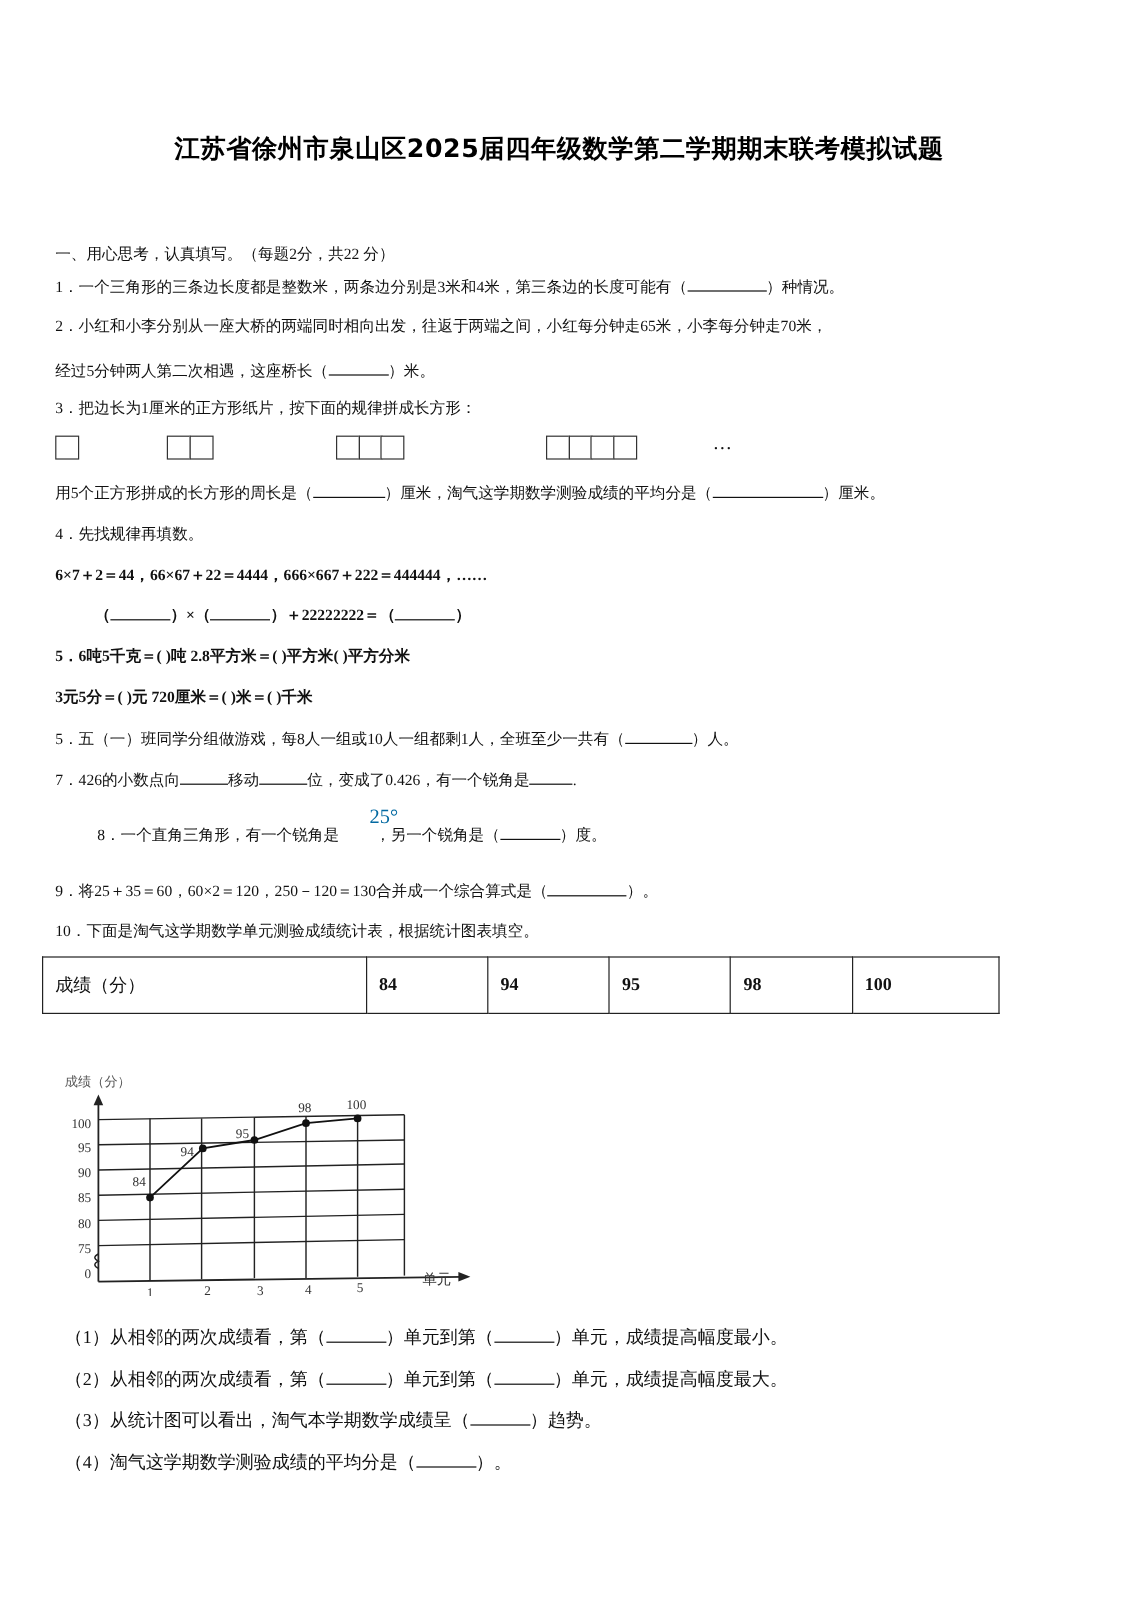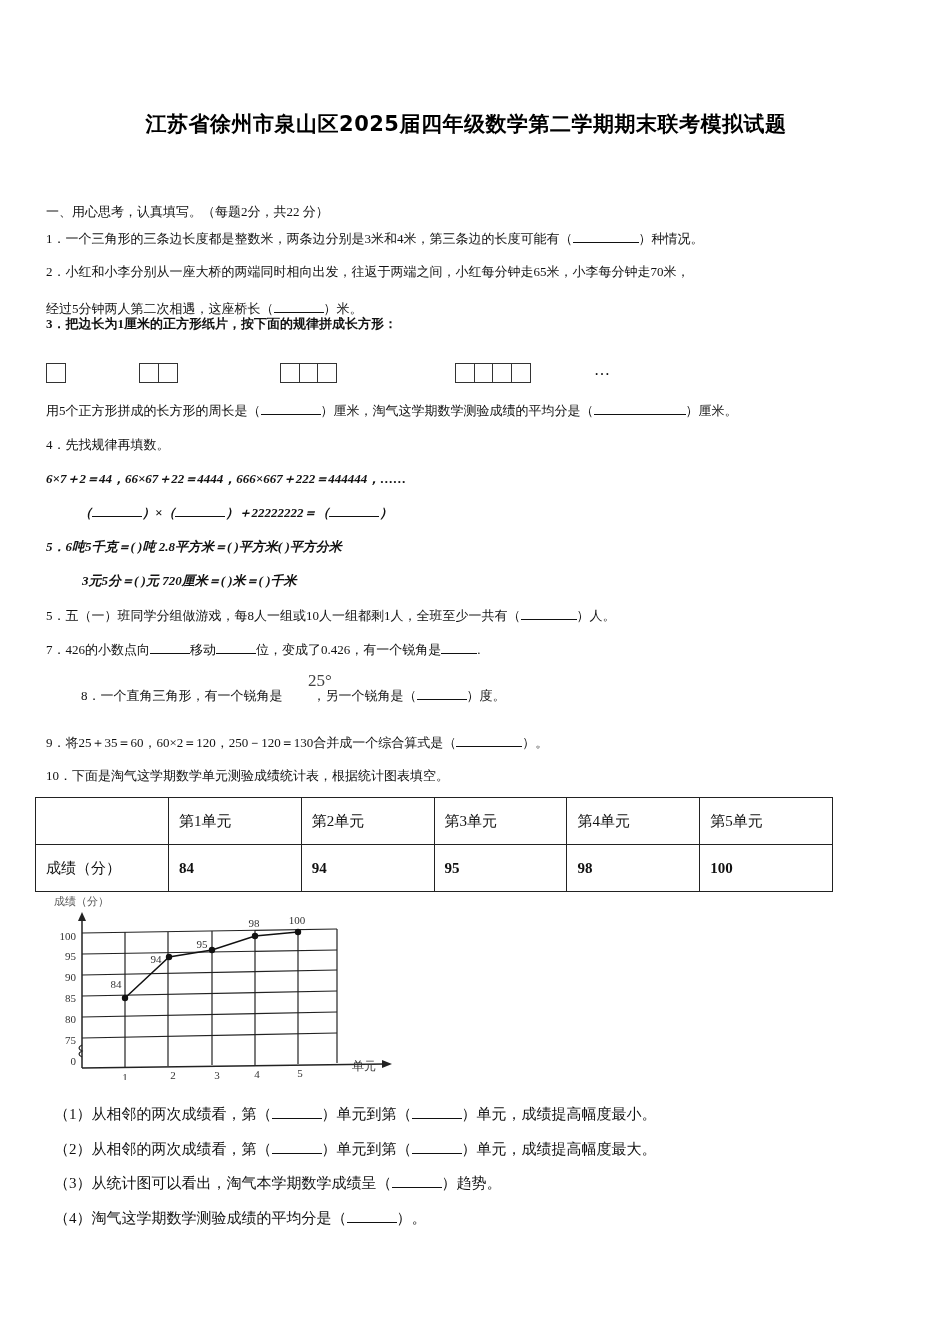--- a/index.html
+++ b/index.html
@@ -2,27 +2,27 @@
 <html><head>
 <meta charset="utf-8">
 <style>
   html, body { margin: 0; padding: 0; background: #ffffff; }
   body { width: 950px; height: 1344px; position: relative; overflow: hidden;
          font-family: "Liberation Serif", "DejaVu Serif", serif; color: #111; }
   .title { position: absolute; top: 110px; left: 0; width: 932px; text-align: center;
            font-family: "DejaVu Sans", "Liberation Sans", sans-serif; font-weight: bold;
            font-size: 21px; letter-spacing: 0.5px; color: #000; }
   .line { position: absolute; left: 46px; font-size: 13px; white-space: nowrap; line-height: 20px; }
-  .b { font-weight: bold; font-style: italic; }
+  .b { font-weight: bold; }
   .blank { display: inline-block; border-bottom: 1px solid #111; height: 14px; vertical-align: baseline; }
   .sq-row { position: absolute; top: 363px; left: 46px; height: 24px; width: 600px; }
   .sq-group { position: absolute; top: 0; display: flex; }
   .sq { width: 20px; height: 20px; border: 1.5px solid #333; box-sizing: border-box; margin-right: -1.5px; background: #fff; }
   .dots { position: absolute; left: 548px; top: -2px; font-size: 16px; letter-spacing: 1px; }
-  .deg { position: absolute; left: 308px; top: 671px; font-size: 17px; color: #404040; font-family: "Liberation Serif", serif; }
+  .deg { position: absolute; left: 308px; top: 671px; font-size: 17px; color: #0369a1; font-family: "Liberation Serif", serif; }
   table.scores { position: absolute; left: 35px; top: 797px; width: 798px; border-collapse: collapse; font-size: 15px; }
   table.scores td { border: 1px solid #222; height: 46px; padding: 0 10px; vertical-align: middle; }
   table.scores td.head { font-weight: normal; }
   table.scores td.num { font-weight: bold; }
   .chart { position: absolute; left: 40px; top: 890px; width: 360px; height: 190px; }
   .sub { position: absolute; left: 54px; font-size: 15px; white-space: nowrap; }
 </style>
 </head>
 <body>
 
@@ -32,21 +32,21 @@
 
 <div class="line" style="top:228px;">
   <span>1．一个三角形的三条边长度都是整数米，两条边分别是3米和4米，第三条边的长度可能有（</span><span class="blank" style="width:66px;"></span><span>）种情况。</span>
 </div>
 
 <div class="line" style="top:262px;">2．小红和小李分别从一座大桥的两端同时相向出发，往返于两端之间，小红每分钟走65米，小李每分钟走70米，</div>
 <div class="line" style="top:298px;">
   <span>经过5分钟两人第二次相遇，这座桥长（</span><span class="blank" style="width:50px;"></span><span>）米。</span>
 </div>
 
-<div class="line" style="top:314px;font-weight:bold;">3．把边长为1厘米的正方形纸片，按下面的规律拼成长方形：</div>
+<div class="line" style="top:330px;">3．把边长为1厘米的正方形纸片，按下面的规律拼成长方形：</div>
 <div class="sq-row">
   <div class="sq-group" style="left:0px;">
     <div class="sq"></div>
   </div>
   <div class="sq-group" style="left:93px;">
     <div class="sq"></div>
       <div class="sq"></div>
   </div>
   <div class="sq-group" style="left:234px;">
     <div class="sq"></div>
@@ -65,21 +65,21 @@
   <span>用5个正方形拼成的长方形的周长是（</span><span class="blank" style="width:60px;"></span><span>）厘米，淘气这学期数学测验成绩的平均分是（</span><span class="blank" style="width:92px;"></span><span>）厘米。</span>
 </div>
 
 <div class="line" style="top:435px;">4．先找规律再填数。</div>
 <div class="line b" style="top:469px;">6×7＋2＝44，66×67＋22＝4444，666×667＋222＝444444，……</div>
 <div class="line b" style="top:502px;margin-left:33px;">
   <span>（</span><span class="blank" style="width:50px;"></span><span>）×（</span><span class="blank" style="width:50px;"></span><span>）＋22222222＝（</span><span class="blank" style="width:50px;"></span><span>）</span>
 </div>
 
 <div class="line b" style="top:537px;">5．6吨5千克＝(  )吨 2.8平方米＝(  )平方米(  )平方分米</div>
-<div class="line b" style="top:571px;margin-left:36px;">3元5分＝(   )元  720厘米＝(   )米＝(   )千米</div>
+<div class="line b" style="top:571px;">3元5分＝(   )元  720厘米＝(   )米＝(   )千米</div>
 
 <div class="line" style="top:605px;">
   <span>5．五（一）班同学分组做游戏，每8人一组或10人一组都剩1人，全班至少一共有（</span><span class="blank" style="width:56px;"></span><span>）人。</span>
 </div>
 
 <div class="line" style="top:639px;">
   <span>7．426的小数点向</span><span class="blank" style="width:40px;"></span><span>移动</span><span class="blank" style="width:40px;"></span><span>位，变成了0.426，有一个锐角是</span><span class="blank" style="width:36px;"></span><span>.</span>
 </div>
 
 <div class="line" style="top:685px;margin-left:35px;">
@@ -88,28 +88,20 @@
 <div class="deg">25°</div>
 
 <div class="line" style="top:732px;">
   <span>9．将25＋35＝60，60×2＝120，250－120＝130合并成一个综合算式是（</span><span class="blank" style="width:66px;"></span><span>）。</span>
 </div>
 
 <div class="line" style="top:766px;">10．下面是淘气这学期数学单元测验成绩统计表，根据统计图表填空。</div>
 
 <table class="scores">
   <tbody>
-      <tr>
-    <td style="width:112px;"></td>
-    <td class="head">第1单元</td>
-    <td class="head">第2单元</td>
-    <td class="head">第3单元</td>
-    <td class="head">第4单元</td>
-    <td class="head">第5单元</td>
-  </tr>
   <tr>
     <td>成绩（分）</td>
     <td class="num">84</td>
     <td class="num">94</td>
     <td class="num">95</td>
     <td class="num">98</td>
     <td class="num">100</td>
   </tr>
 </tbody>
   </table>

